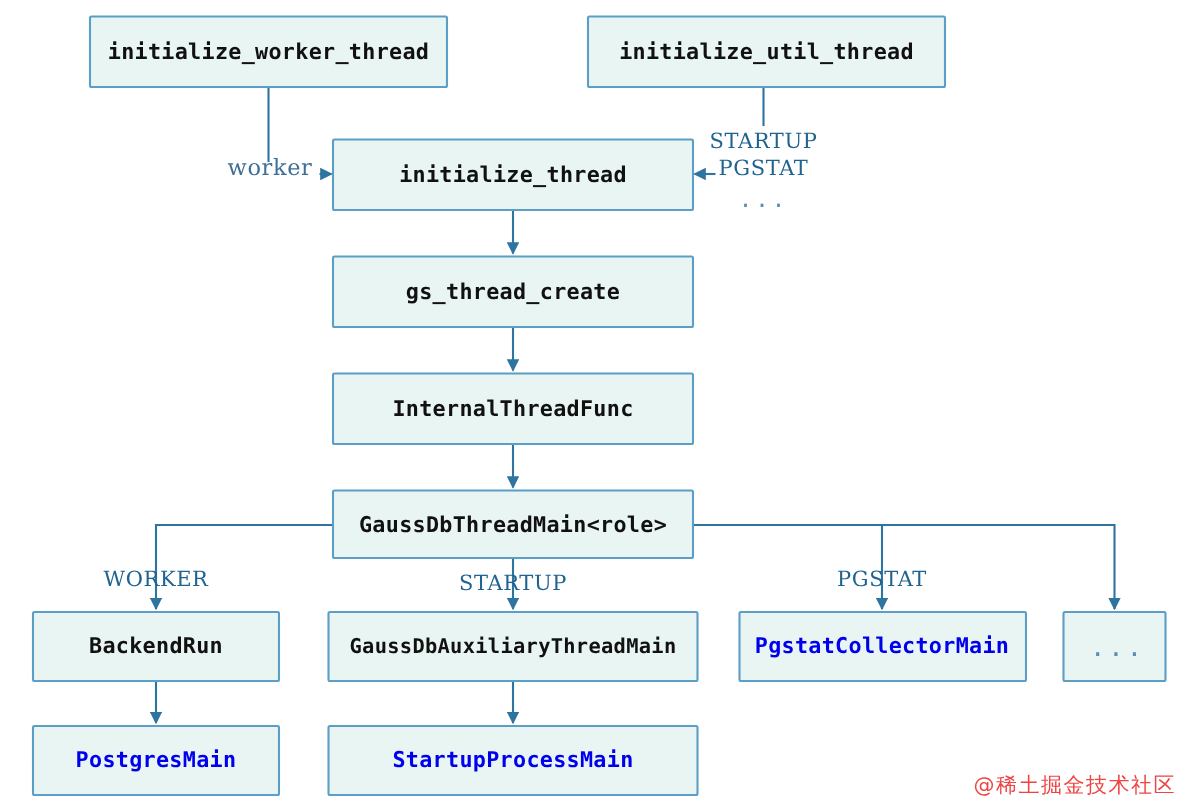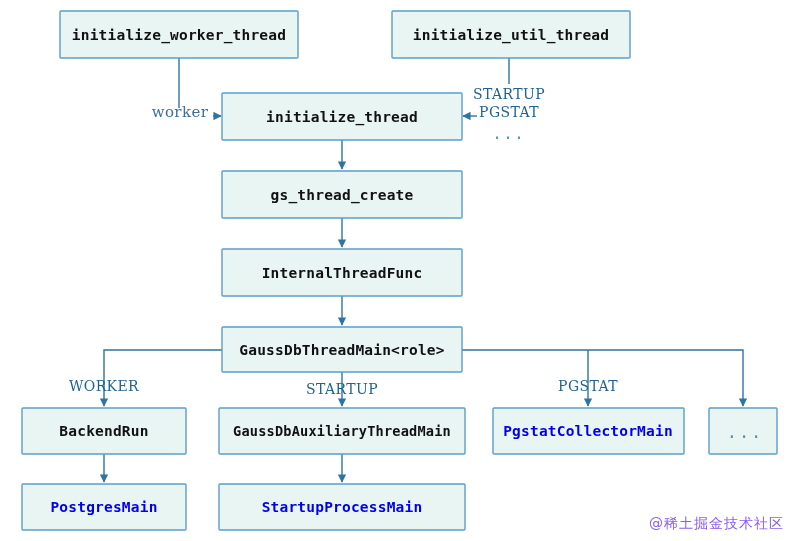--- a/index.html
+++ b/index.html
@@ -63,21 +63,21 @@
     text-anchor: middle;
     dominant-baseline: middle;
     letter-spacing: 2px;
   }
   .watermark {
     position: absolute;
     right: 12px;
     bottom: 8px;
     font-family: "DejaVu Sans", sans-serif;
     font-size: 14px;
-    color: #8b5cf6;
+    color: #ef4444;
     letter-spacing: 1px;
     user-select: none;
     white-space: nowrap;
   }
 </style>
 </head>
 <body>
 
 <svg id="diagram" viewBox="0 0 796 541" width="796" height="541" xmlns="http://www.w3.org/2000/svg">
 

